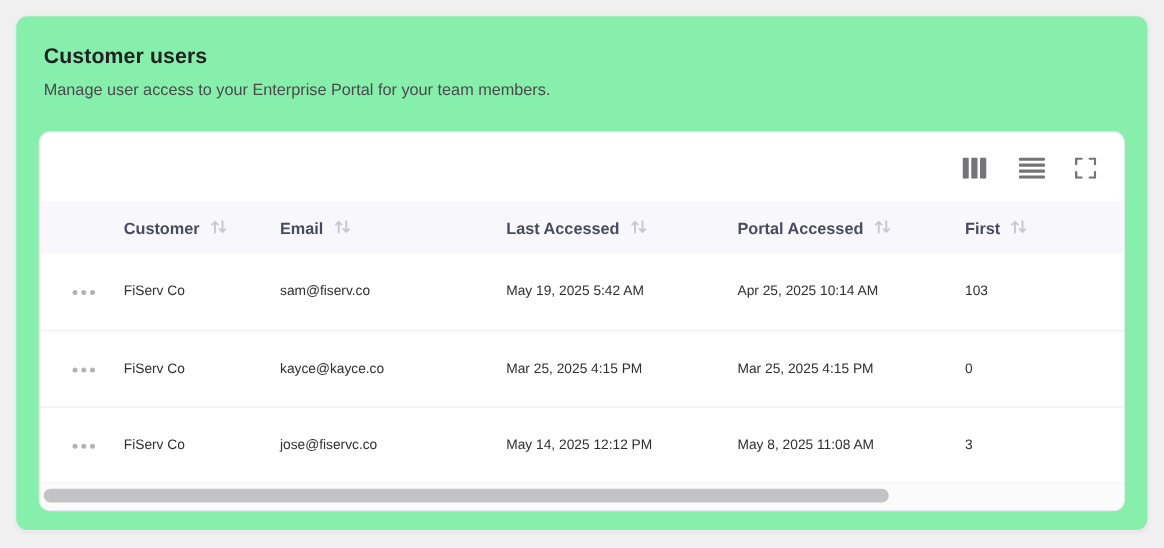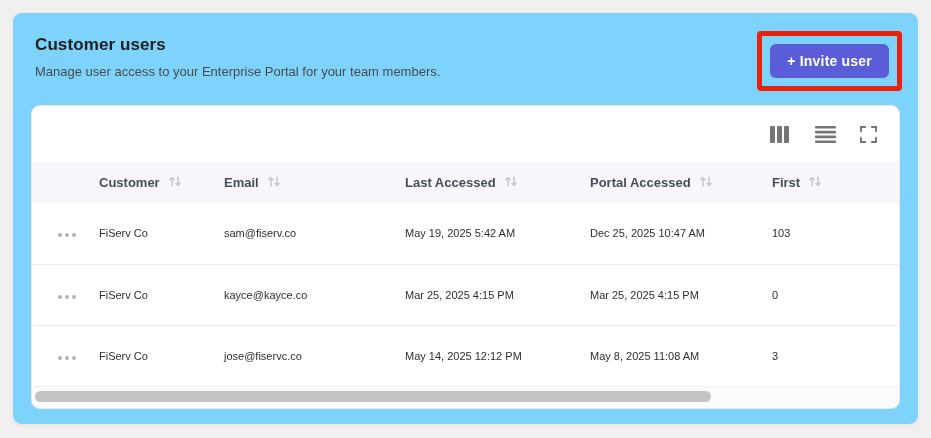--- a/index.html
+++ b/index.html
@@ -4,21 +4,21 @@
 <style>
   * { box-sizing: border-box; margin: 0; padding: 0; }
   html, body {
     width: 931px; height: 438px;
     background: #f0f0f1;
     font-family: "Liberation Sans", "DejaVu Sans", sans-serif;
     overflow: hidden;
   }
   .card {
     position: absolute; left: 12px; top: 12px; width: 907px; height: 413px;
-    background: #7dd3fc;
+    background: #86efac;
     border: 1px solid #ececee;
     border-radius: 10px;
     box-shadow: 0 1px 3px rgba(0,0,0,0.05);
   }
   .card-header {
     display: flex; justify-content: space-between; align-items: flex-start;
     padding: 22px 16px 0 22px;
     height: 92px;
   }
   .page-title { font-size: 17px; font-weight: 700; color: #212121; margin-bottom: 9px; letter-spacing: .1px; }
@@ -93,23 +93,20 @@
 </style>
 </head>
 <body>
 
 <div class="card">
 
   <div class="card-header">
     <div>
       <div class="page-title">Customer users</div>
       <div class="page-subtitle">Manage user access to your Enterprise Portal for your team members.</div>
-    </div>
-    <div class="invite-highlight">
-      <button class="invite-btn">+ Invite user</button>
     </div>
   </div>
 
   <div class="table-panel">
 
     <div class="toolbar">
       <span class="tool-icon">
         <svg width="21" height="17" viewBox="0 0 21 17">
             <g fill="#757578">
               <rect x="0" y="0" width="5" height="17" rx="1"></rect>
@@ -210,21 +207,21 @@
       <tbody>
         <tr>
           <td><span class="dots">
                 <i></i>
                 <i></i>
                 <i></i>
               </span></td>
           <td>FiServ Co</td>
           <td>sam@fiserv.co</td>
           <td>May 19, 2025 5:42 AM</td>
-          <td>Dec 25, 2025 10:47 AM</td>
+          <td>Apr 25, 2025 10:14 AM</td>
           <td>103</td>
         </tr>
         <tr>
           <td><span class="dots">
                 <i></i>
                 <i></i>
                 <i></i>
               </span></td>
           <td>FiServ Co</td>
           <td>kayce@kayce.co</td>

